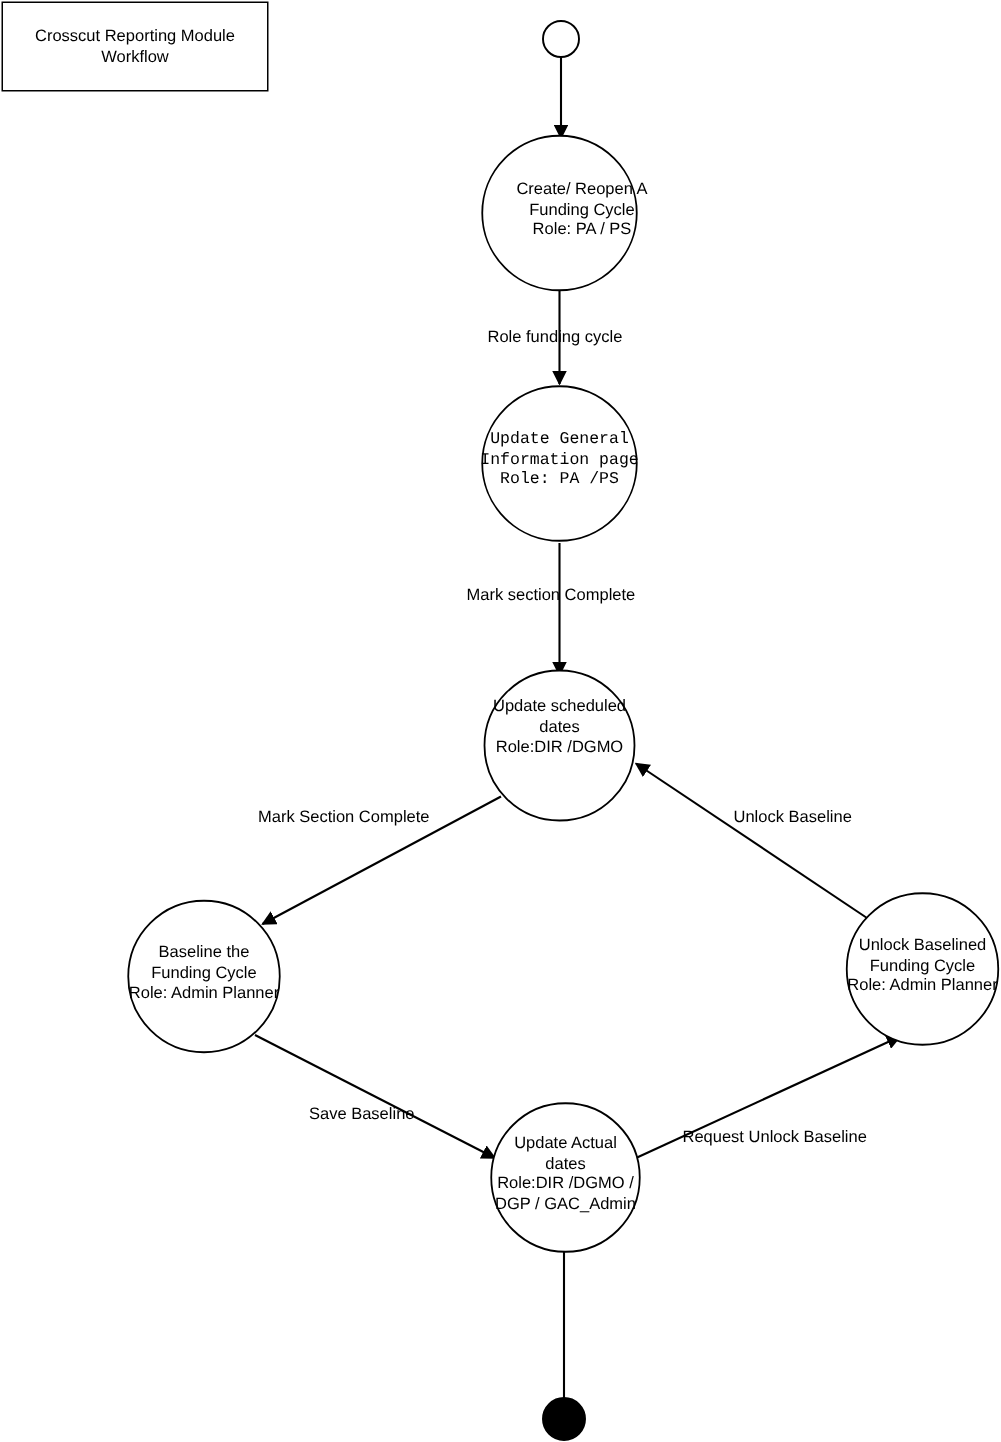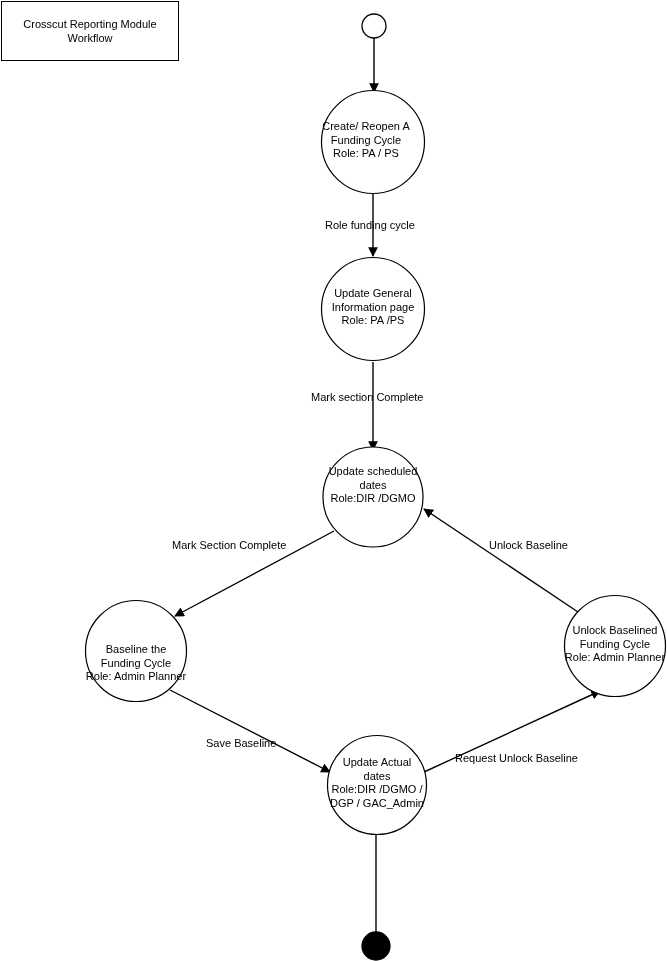--- a/index.html
+++ b/index.html
@@ -120,33 +120,33 @@
 
     <circle cx="136" cy="651" r="50.5" fill="#ffffff" stroke="#000000" stroke-width="1.2"></circle>
 
     <circle cx="615" cy="646" r="50.5" fill="#ffffff" stroke="#000000" stroke-width="1.2"></circle>
 
     <circle cx="377" cy="785" r="49.5" fill="#ffffff" stroke="#000000" stroke-width="1.2"></circle>
 
     <circle cx="376" cy="946" r="14" fill="#000000" stroke="#000000" stroke-width="1.3"></circle>
   </svg>
 
-  <div class="node-label" style="left:286px; top:120px; width:160px;text-align:center;">Create/ Reopen A
+  <div class="node-label" style="left:308px; top:120px; width:160px;text-align:center;">Create/ Reopen A
 Funding Cycle
 Role: PA / PS</div>
 
-  <div class="node-label" style="left:293px; top:287px; width:160px;">Update General
+  <div class="node-label" style="left:293px; top:287px; width:160px;font-family:Liberation Mono, monospace;">Update General
 Information page
 Role: PA /PS</div>
 
   <div class="node-label" style="left:293px; top:465px; width:160px;text-align:center;">Update scheduled
 dates
 Role:DIR /DGMO</div>
 
-  <div class="node-label" style="left:56px; top:629px; width:160px;margin-top:14px;">Baseline the
+  <div class="node-label" style="left:56px; top:629px; width:160px;">Baseline the
 Funding Cycle
 Role: Admin Planner</div>
 
   <div class="node-label" style="left:535px; top:624px; width:160px;">Unlock Baselined
 Funding Cycle
 Role: Admin Planner</div>
 
   <div class="node-label" style="left:297px; top:756px; width:160px;">Update Actual
 dates
 Role:DIR /DGMO /

